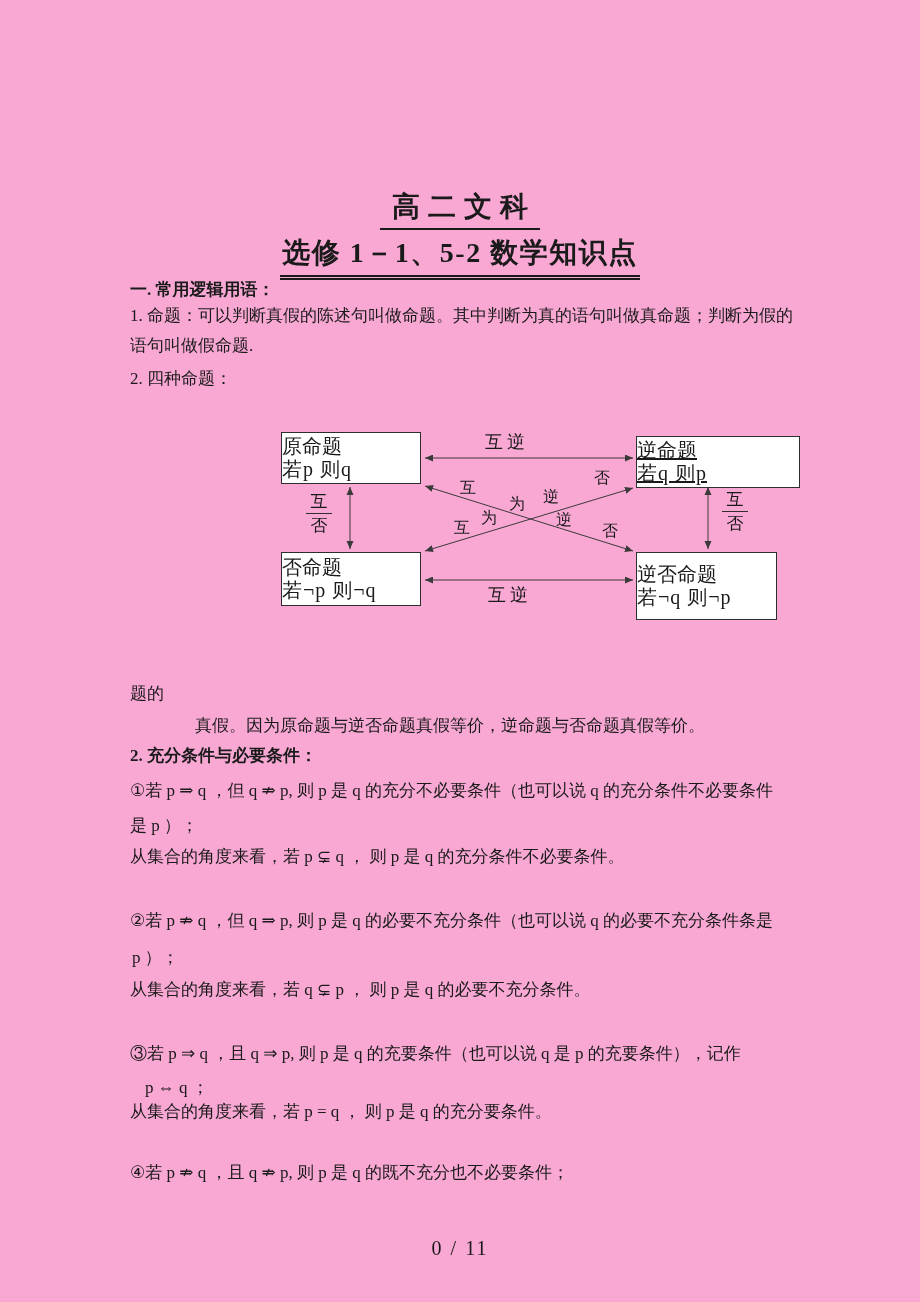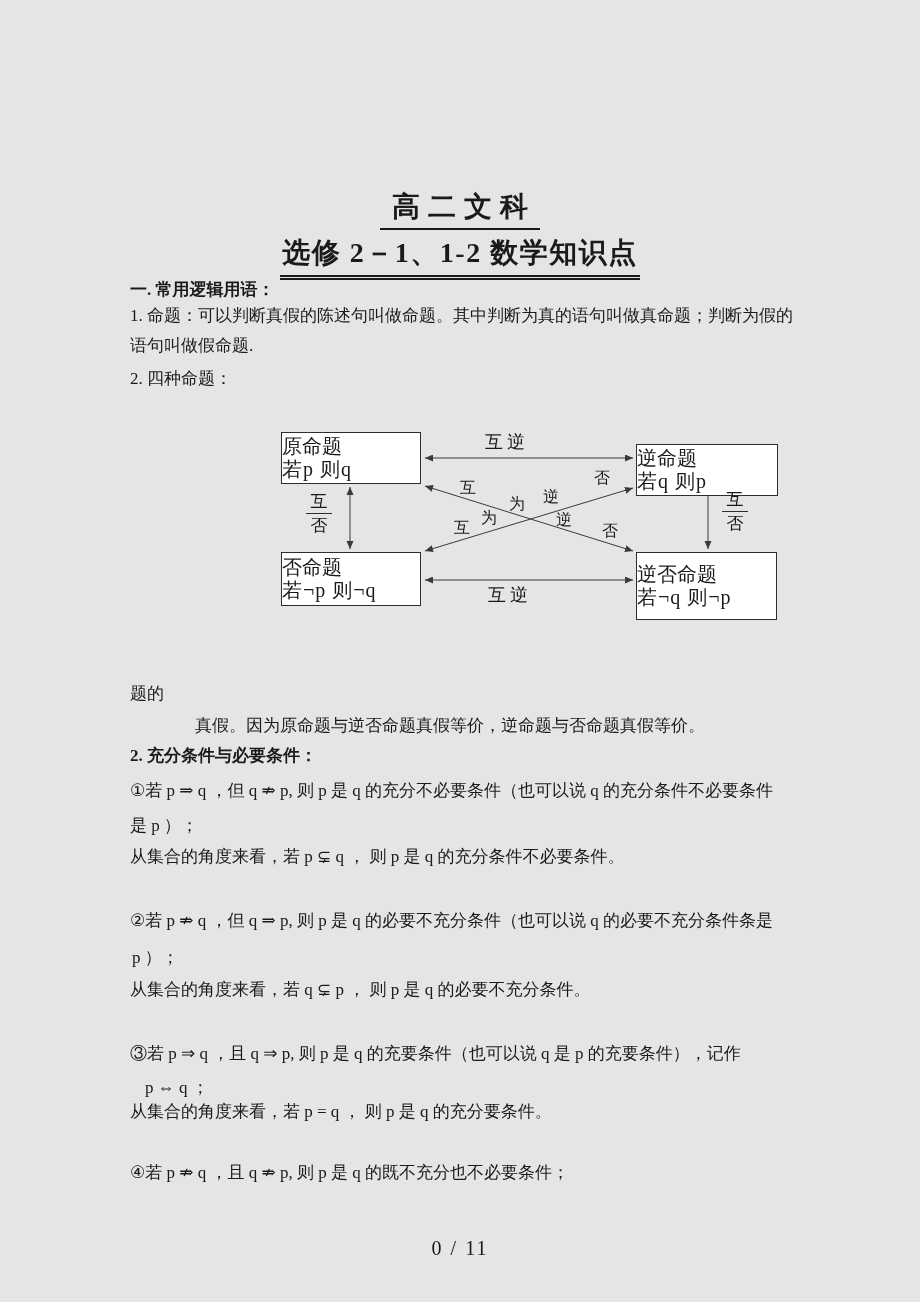--- a/index.html
+++ b/index.html
@@ -1,17 +1,17 @@
 <!DOCTYPE html>
 <html><head>
 <meta charset="utf-8">
 <style>
   html,body { margin:0; padding:0; background:#ffffff; }
   .page {
-    position:relative; width:920px; height:1302px; background:#e5e5e5;
+    position:relative; width:920px; height:1302px; background:#f9a8d4;
     color:#1a1a1a; overflow:hidden;
     font-family:"Liberation Serif","DejaVu Serif","DejaVu Sans",serif;
   }
   .abs { position:absolute; }
   .center-wrap { left:0; width:920px; text-align:center; }
   .title-main {
     display:inline-block; font-size:28px; font-weight:bold; letter-spacing:8px;
     border-bottom:2px solid #1a1a1a; padding:0 4px 2px 12px;
   }
   .title-sub {
@@ -37,21 +37,21 @@
 </style>
 </head>
 <body>
 
 <div class="page">
 
   <div class="abs center-wrap" style="top:188px;">
     <span class="title-main">高二文科</span>
   </div>
   <div class="abs center-wrap" style="top:234px;">
-    <span class="title-sub">选修 2－1、1-2 数学知识点</span>
+    <span class="title-sub">选修 1－1、5-2 数学知识点</span>
   </div>
 
   <div class="abs line bold" style="left:130px; top:279px;">一. 常用逻辑用语：</div>
   <div class="abs line" style="left:130px; top:305px;">1. 命题：可以判断真假的陈述句叫做命题。其中判断为真的语句叫做真命题；判断为假的</div>
   <div class="abs line" style="left:130px; top:335px;">语句叫做假命题.</div>
   <div class="abs line" style="left:130px; top:368px;">2. 四种命题：</div>
 
   <div class="abs diagram">
     <svg width="520" height="196" viewBox="0 0 520 196">
       <defs>
@@ -67,21 +67,21 @@
       <line x1="80" y1="63" x2="80" y2="125" stroke="#3a3a3a" stroke-width="1" marker-start="url(#as)" marker-end="url(#ae)"></line>
       <line x1="438" y1="63" x2="438" y2="125" stroke="#3a3a3a" stroke-width="1" marker-start="url(#as)" marker-end="url(#ae)"></line>
       <line x1="155" y1="62" x2="363" y2="127" stroke="#3a3a3a" stroke-width="1" marker-start="url(#as)" marker-end="url(#ae)"></line>
       <line x1="155" y1="127" x2="363" y2="64" stroke="#3a3a3a" stroke-width="1" marker-start="url(#as)" marker-end="url(#ae)"></line>
     </svg>
 
     <div class="dbox" style="left:11px; top:8px; width:140px; height:52px;">
       <div>原命题</div>
       <div class="formula">若p 则q</div>
     </div>
-    <div class="dbox" style="left:366px; top:20px; width:142px; height:52px;">
+    <div class="dbox" style="left:366px; top:12px; width:164px; height:52px;text-decoration:underline;">
       <div>逆命题</div>
       <div class="formula">若q 则p</div>
     </div>
     <div class="dbox" style="left:11px; top:128px; width:140px; height:54px;">
       <div>否命题</div>
       <div class="formula">若¬p 则¬q</div>
     </div>
     <div class="dbox" style="left:366px; top:128px; width:141px; height:68px;">
       <div>逆否命题</div>
       <div class="formula">若¬q 则¬p</div>

